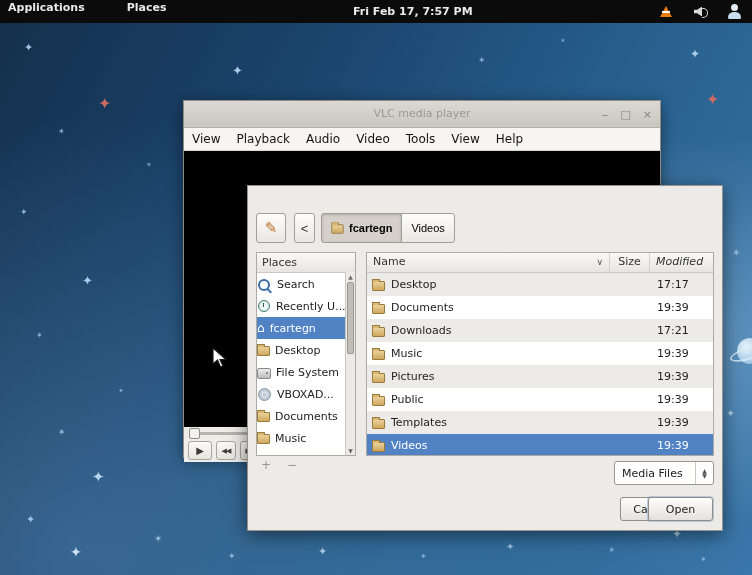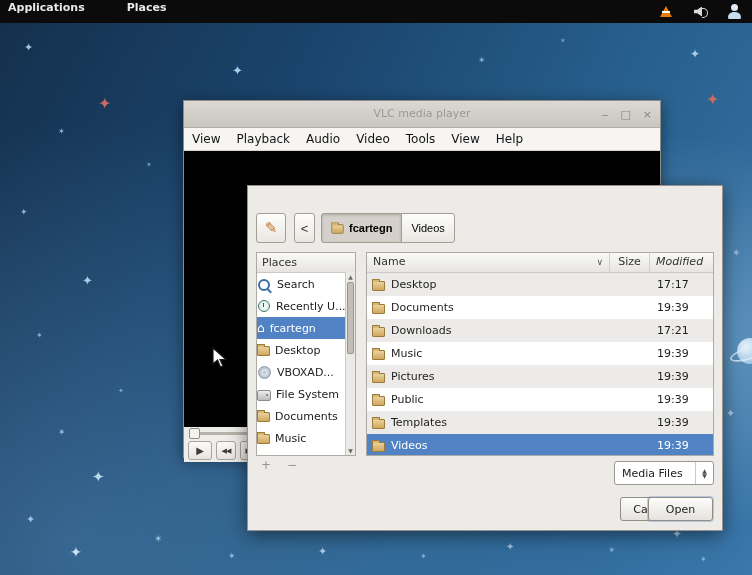--- a/index.html
+++ b/index.html
@@ -179,20 +179,21 @@
   <span class="star s4" style="left:726px;top:408px;font-size:11px;color:#a9cbe6;"></span>
   <span class="star s6" style="left:478px;top:56px;font-size:9px;color:#8fb6d8;"></span>
   <span class="star s6" style="left:560px;top:38px;font-size:7px;color:#7ea8cc;"></span>
   <div class="planet"></div>
 
   <div class="top-panel">
     <div class="panel-left">
       <span>Applications</span>
       <span>Places</span>
     </div>
+    <div class="panel-clock">Fri Feb 17,  7:57 PM</div>
     <div class="panel-tray">
       <span class="vlc-cone"></span>
       <span class="vol"></span>
       <span class="user-ic"></span>
     </div>
   </div>
 
   <div class="vlc-window">
     <div class="vlc-titlebar">
       <span class="vlc-title">VLC media player</span>
@@ -251,26 +252,26 @@
       </div>
       <div class="side-item selected">
         <span class="ic icon-home-glyph">⌂</span>
         <span>fcartegn</span>
       </div>
       <div class="side-item">
         <span class="ic icon-folder"></span>
         <span>Desktop</span>
       </div>
       <div class="side-item">
+        <span class="ic icon-drive"></span>
+        <span>File System</span>
+      </div>
+      <div class="side-item">
         <span class="ic icon-disc"></span>
         <span>VBOXAD...</span>
-      </div>
-      <div class="side-item">
-        <span class="ic icon-drive"></span>
-        <span>File System</span>
       </div>
       <div class="side-item">
         <span class="ic icon-folder"></span>
         <span>Documents</span>
       </div>
       <div class="side-item">
         <span class="ic icon-folder"></span>
         <span>Music</span>
       </div>
       <div class="side-scroll">

